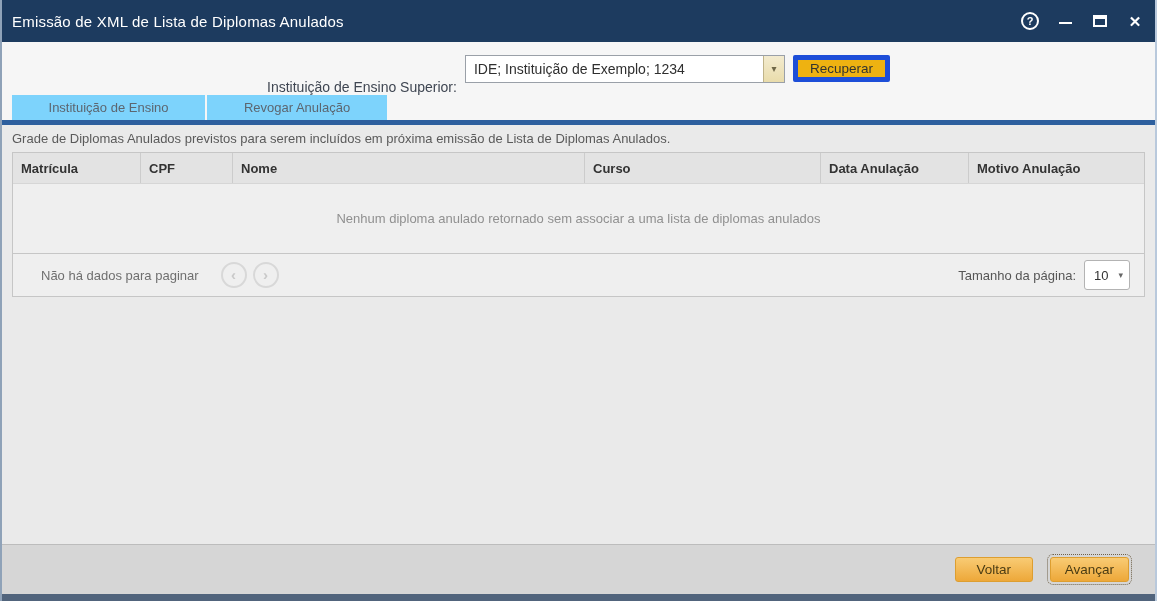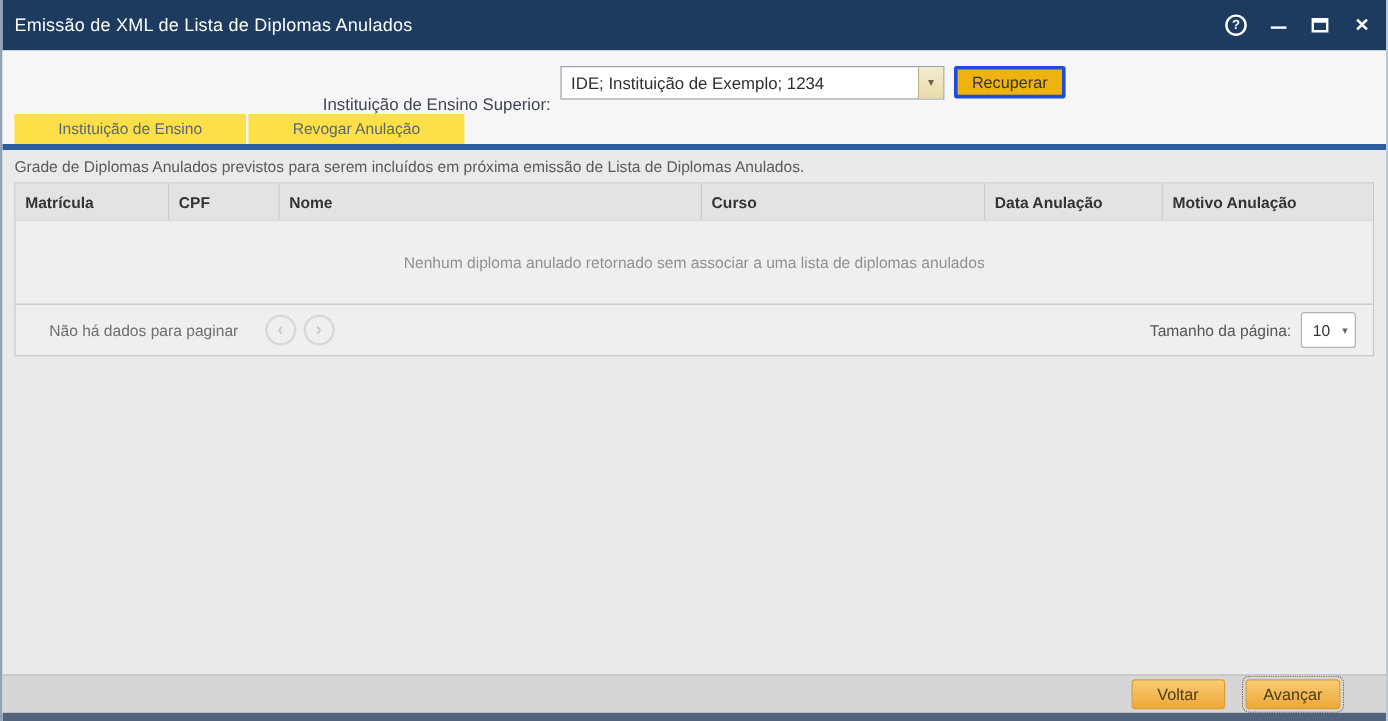--- a/index.html
+++ b/index.html
@@ -36,29 +36,29 @@
     width:320px; height:28px; background:#fff; border:1px solid #9aa0a8;
     display:flex; align-items:center; cursor:pointer;
   }
   .combo-value{ flex:1; font-size:14px; color:#2f2f2f; padding-left:8px; white-space:nowrap; overflow:hidden; }
   .combo-arrow{
     width:21px; height:26px; background:linear-gradient(#f3ebcf,#e9dcab);
     border-left:1px solid #bfb389; display:flex; align-items:center; justify-content:center;
     font-size:10px; color:#6f6748;
   }
   .btn-recuperar{
-    height:27px; padding:0 12px; background:#eeb211; border:3px solid #1d4ed8;
+    height:27px; padding:0 12px; background:#eeb211; border:5px solid #1d4ed8;
     border-radius:2px; font-size:13.5px; color:#33342f; cursor:pointer;
     font-family:"Liberation Sans", sans-serif;
   }
   
   .tabs-row{ height:25px; background:#f6f6f6; display:flex; padding-left:10px; flex:0 0 auto; }
   .tab{
     display:flex; align-items:center; justify-content:center;
-    background:#fde047; color:#5c6670; font-size:13px; cursor:pointer;
+    background:#7dd3fc; color:#5c6670; font-size:13px; cursor:pointer;
     margin-right:2px;
   }
   .tab.w1{ width:193px; } .tab.w2{ width:195px; } .tab.w3{ width:180px; } .tab.w4{ width:140px; }
   .tab.active{ background:#2d5f9e; color:#ffffff; }
   .tab-strip{ height:5px; background:#2d5f9e; flex:0 0 auto; }
   
   .content{ flex:1 1 auto; background:#eaeaea; padding:6px 10px 0 10px; }
   .grid-desc{ font-size:13px; color:#5a5a5a; margin-bottom:6px; }
   .grid{ border:1px solid #c6c6c6; background:#efefef; }
   .grid-head{ display:flex; height:30px; background:#e3e3e3; }
@@ -86,22 +86,22 @@
   .pager-right{ margin-left:auto; display:flex; align-items:center; gap:8px; }
   .page-size-label{ font-size:13px; color:#565656; }
   .page-size-select{
     width:46px; height:30px; background:#fff; border:1px solid #b3b3b3; border-radius:3px;
     display:flex; align-items:center; cursor:pointer;
   }
   .page-size-value{ flex:1; font-size:13px; color:#333; padding-left:9px; }
   .page-size-arrow{ font-size:9px; color:#666; padding-right:6px; }
   
   .footer{
-    height:32px; background:#d6d6d6; border-top:1px solid #bcbcbc; flex:0 0 auto;
-    display:flex; align-items:center; justify-content:flex-end; gap:17px; padding-right:38px;
+    height:50px; background:#d6d6d6; border-top:1px solid #bcbcbc; flex:0 0 auto;
+    display:flex; align-items:center; justify-content:flex-end; gap:17px; padding-right:26px;
   }
   .btn-nav{
     height:25px; min-width:78px; padding:0 14px;
     background:linear-gradient(#f9cb74,#eda839); border:1px solid #dd9e30;
     border-radius:3px; font-size:13.5px; color:#4a3c14; cursor:pointer;
     font-family:"Liberation Sans", sans-serif;
   }
   .btn-nav.focused{ outline:1px dotted #6f6149; outline-offset:2px; }
   
   .bottombar{ height:7px; background:#51647c; flex:0 0 auto; }

